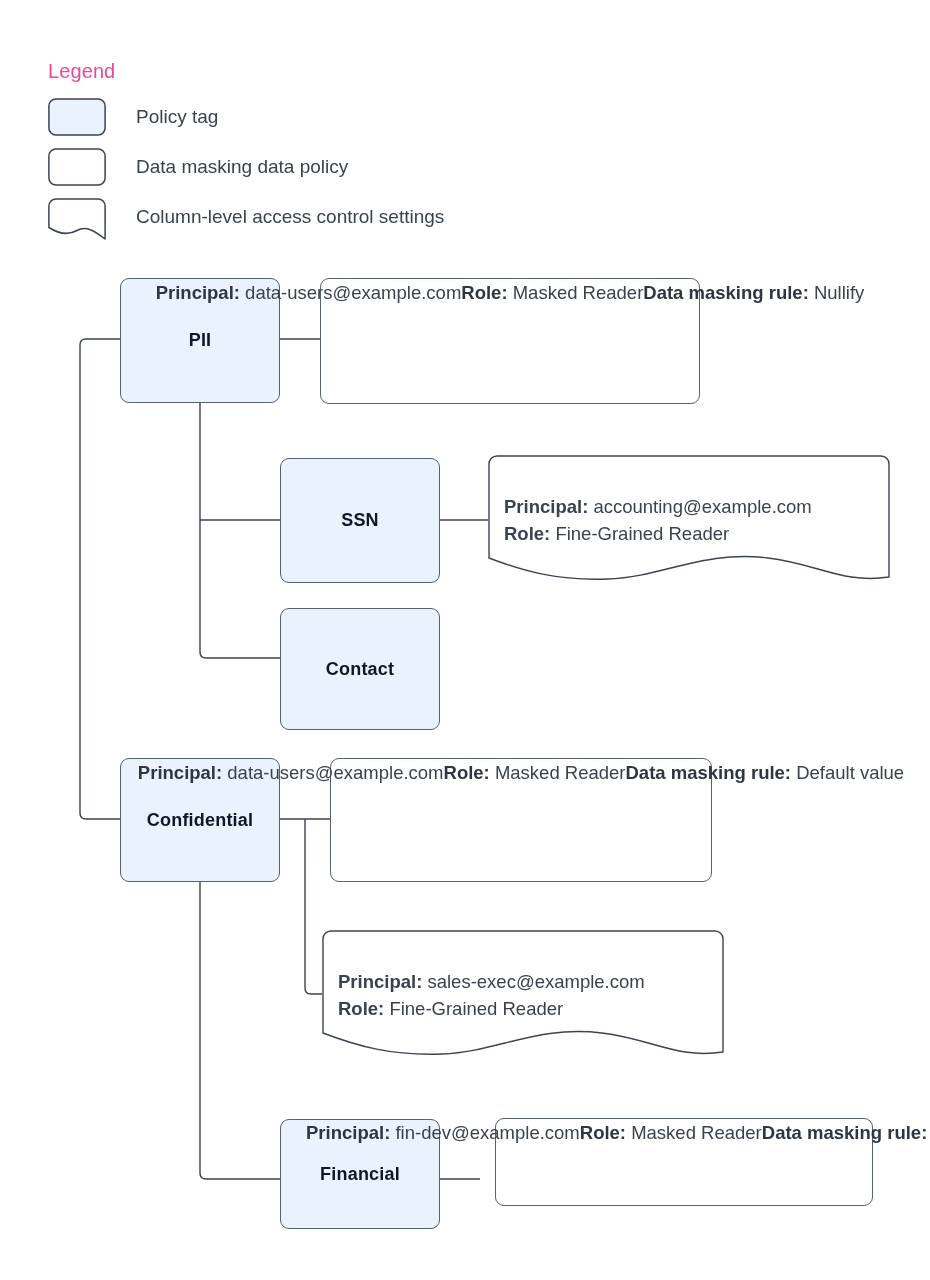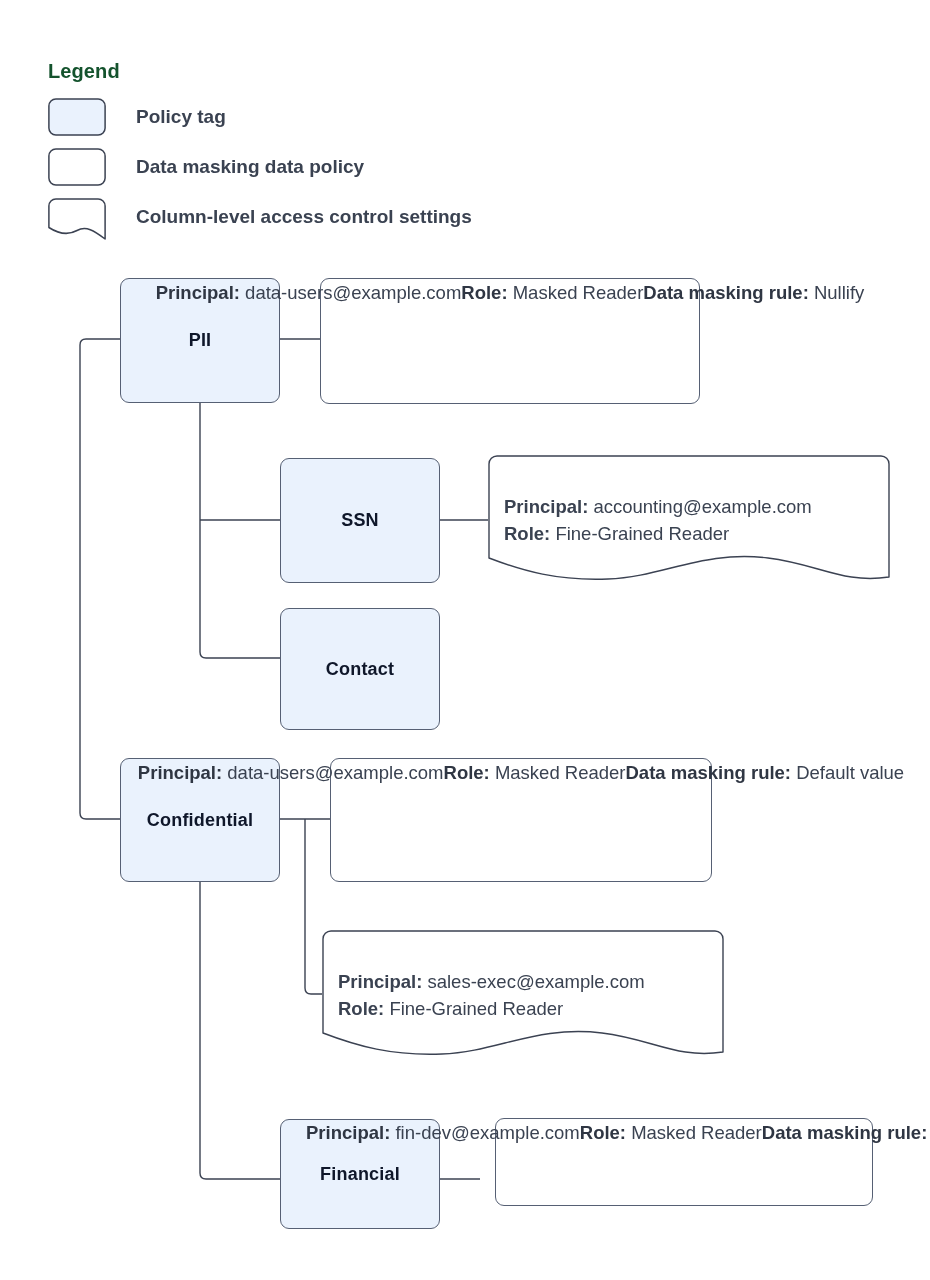--- a/index.html
+++ b/index.html
@@ -23,40 +23,40 @@
     width: 930px;
     height: 1280px;
   }
 
   
   .legend-title {
     position: absolute;
     left: 48px;
     top: 60px;
     font-size: 20px;
-    font-weight: bold;
-    color: #14532d;
+    font-weight: normal;
+    color: #ec4899;
     letter-spacing: 0.1px;
   }
   .legend-row {
     position: absolute;
     left: 48px;
     display: flex;
     align-items: center;
   }
   .legend-swatch {
     width: 58px;
     height: 38px;
     position: relative;
     flex: 0 0 auto;
   }
   .legend-label {
     margin-left: 30px;
     font-size: 19px;
-    font-weight: bold;
+    font-weight: normal;
     color: #3a4251;
     white-space: nowrap;
   }
   .legend-row.r1 { top: 98px; }
   .legend-row.r2 { top: 148px; }
   .legend-row.r3 { top: 198px; }
 
   
   .node {
     position: absolute;

